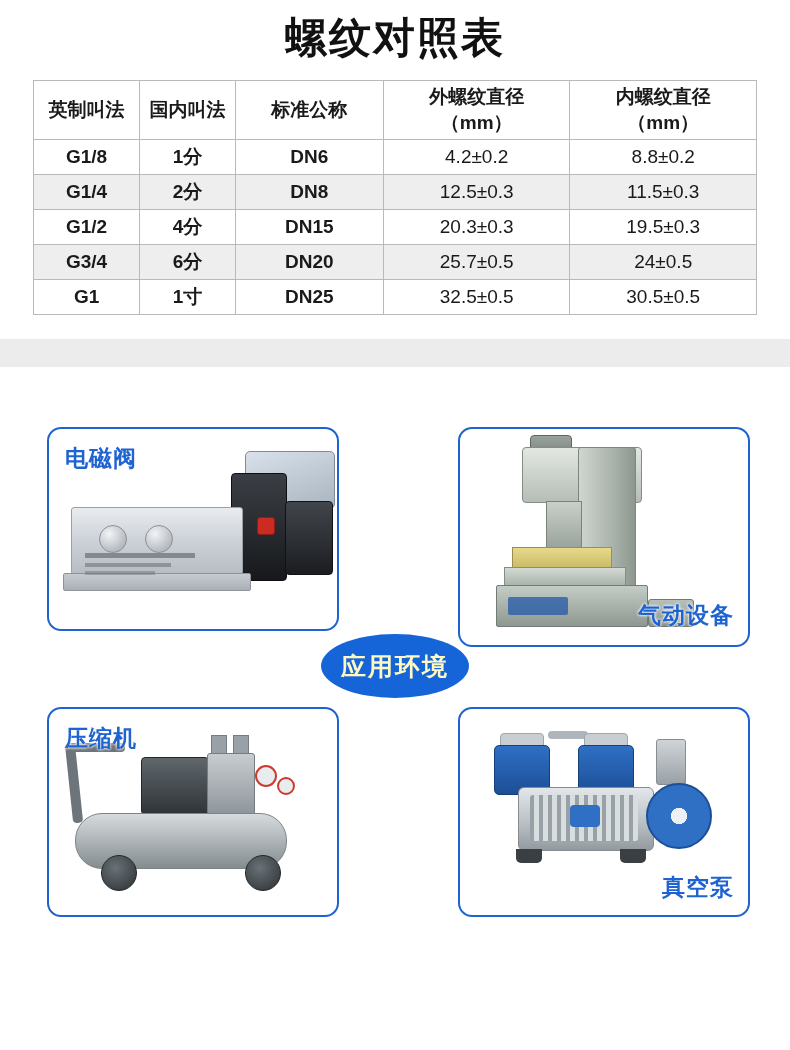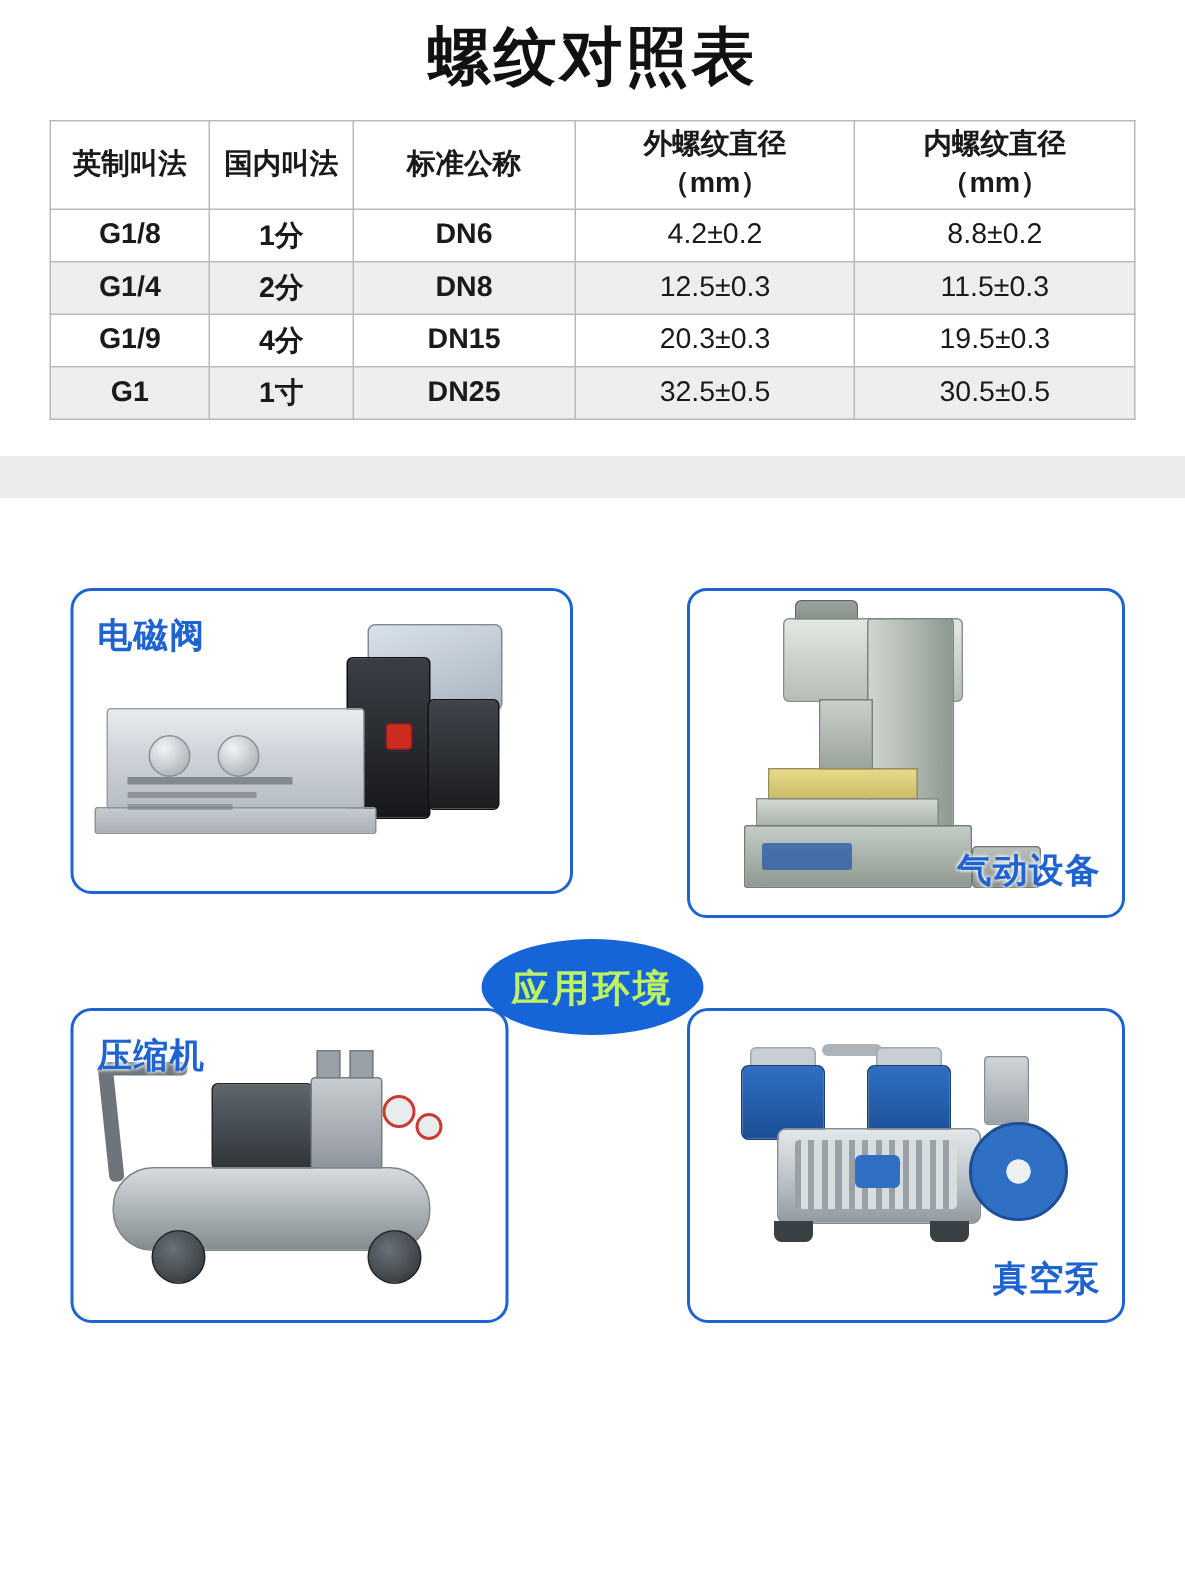--- a/index.html
+++ b/index.html
@@ -92,49 +92,49 @@
     width: 100%;
     height: 100%;
   }
   .photo-card {
     position: absolute;
     border: 2px solid #1e63d0;
     border-radius: 14px;
     background: #ffffff;
     overflow: hidden;
   }
-  .card-tl { left: 29px;  top: 42px;  width: 288px; height: 200px; padding-left: 43px; }
-  .card-tr { left: 440px; top: 42px;  width: 288px; height: 216px; border-radius: 13px; }
+  .card-tl { left: 29px;  top: 42px;  width: 288px; height: 200px; }
+  .card-tr { left: 440px; top: 42px;  width: 288px; height: 216px; }
   .card-bl { left: 29px;  top: 322px; width: 288px; height: 206px; }
   .card-br { left: 440px; top: 322px; width: 288px; height: 206px; }
 
   .card-label {
     position: absolute;
     font-size: 23px;
     font-weight: bold;
     color: #1e63d0;
     z-index: 5;
     letter-spacing: 1px;
     text-shadow: 0 0 3px #ffffff, 0 0 3px #ffffff;
   }
   .label-tl { left: 16px;  top: 14px; }
   .label-tr { right: 14px; bottom: 14px; }
   .label-bl { left: 16px;  top: 14px; }
   .label-br { right: 14px; bottom: 12px; }
 
   .center-badge {
     position: absolute;
     left: 50%;
-    top: 276px;
+    top: 249px;
     transform: translateX(-50%);
     width: 148px;
     height: 64px;
     background: #1565d8;
     border-radius: 50% / 50%;
-    color: #bef264;
+    color: #fef9c3;
     font-size: 25px;
     font-weight: bold;
     display: flex;
     align-items: center;
     justify-content: center;
     letter-spacing: 2px;
     box-shadow: 0 0 0 0 rgba(0,0,0,0);
     z-index: 10;
   }
 
@@ -282,25 +282,32 @@
           <td>8.8±0.2</td>
         </tr>
         <tr>
           <td>G1/4</td>
           <td>2分</td>
           <td>DN8</td>
           <td>12.5±0.3</td>
           <td>11.5±0.3</td>
         </tr>
         <tr>
-          <td>G1/9</td>
+          <td>G1/2</td>
           <td>4分</td>
           <td>DN15</td>
           <td>20.3±0.3</td>
           <td>19.5±0.3</td>
+        </tr>
+        <tr>
+          <td>G3/4</td>
+          <td>6分</td>
+          <td>DN20</td>
+          <td>25.7±0.5</td>
+          <td>24±0.5</td>
         </tr>
         <tr>
           <td>G1</td>
           <td>1寸</td>
           <td>DN25</td>
           <td>32.5±0.5</td>
           <td>30.5±0.5</td>
         </tr>
       </tbody>
     </table>

